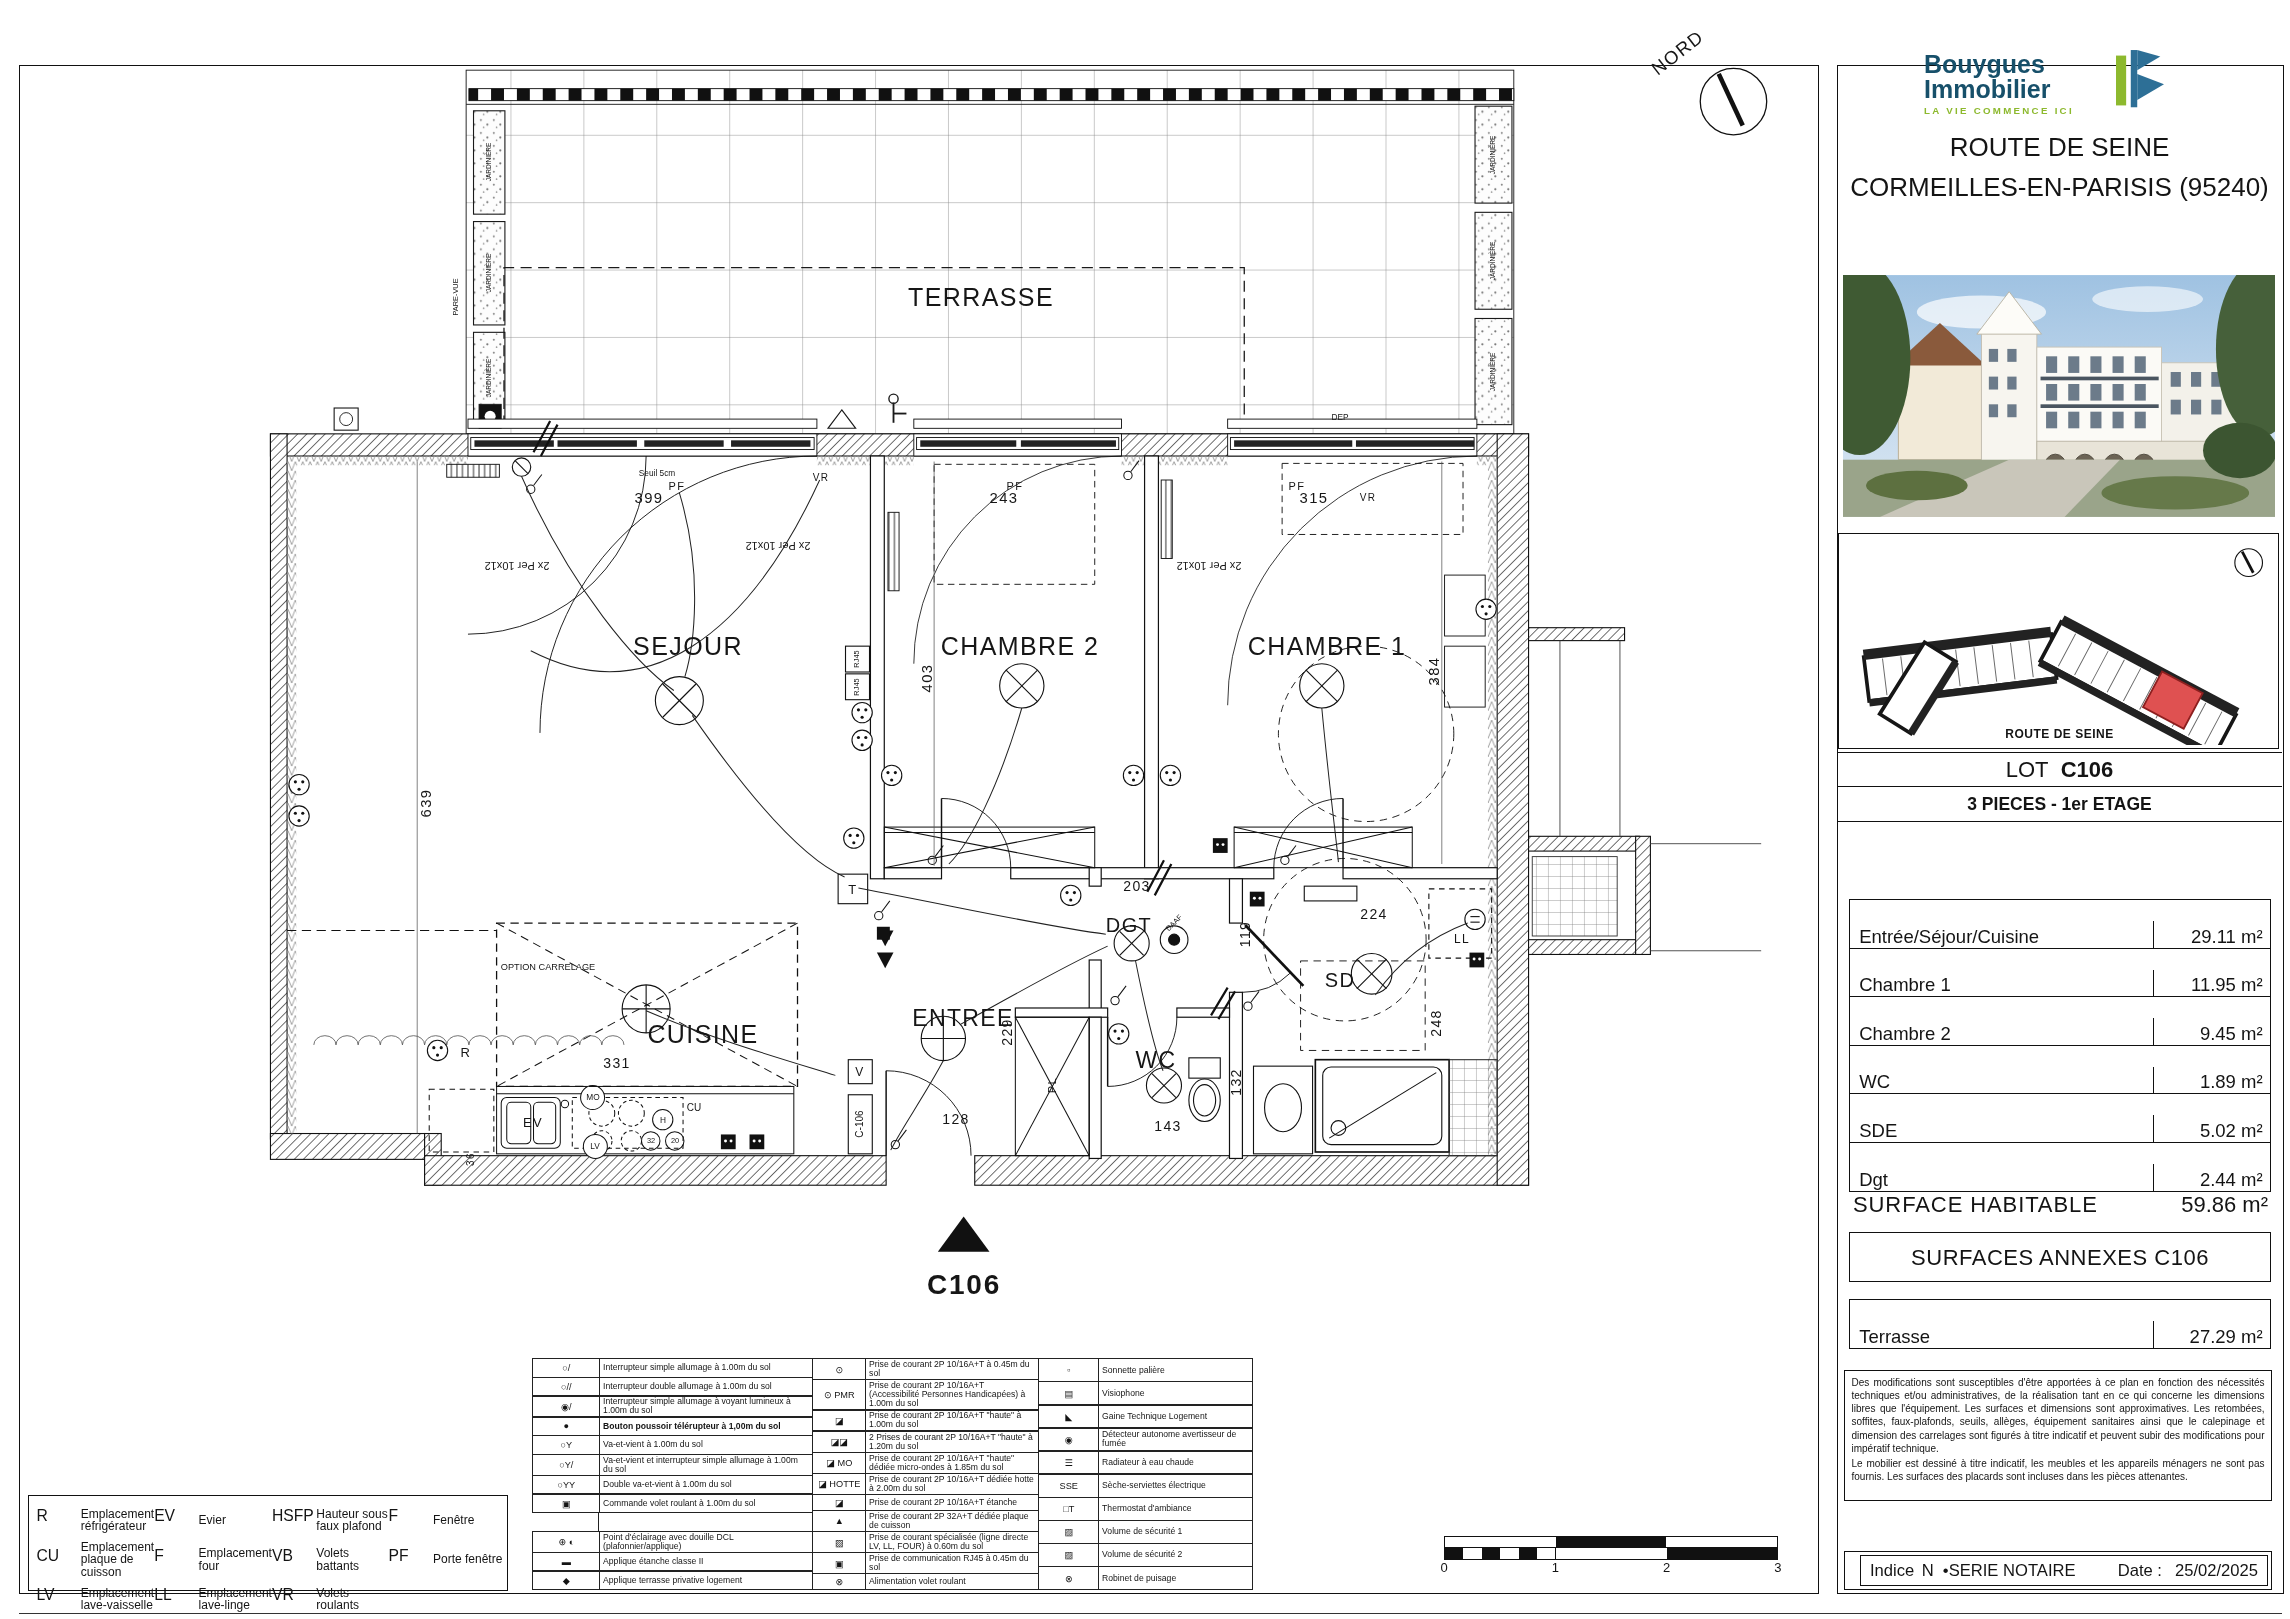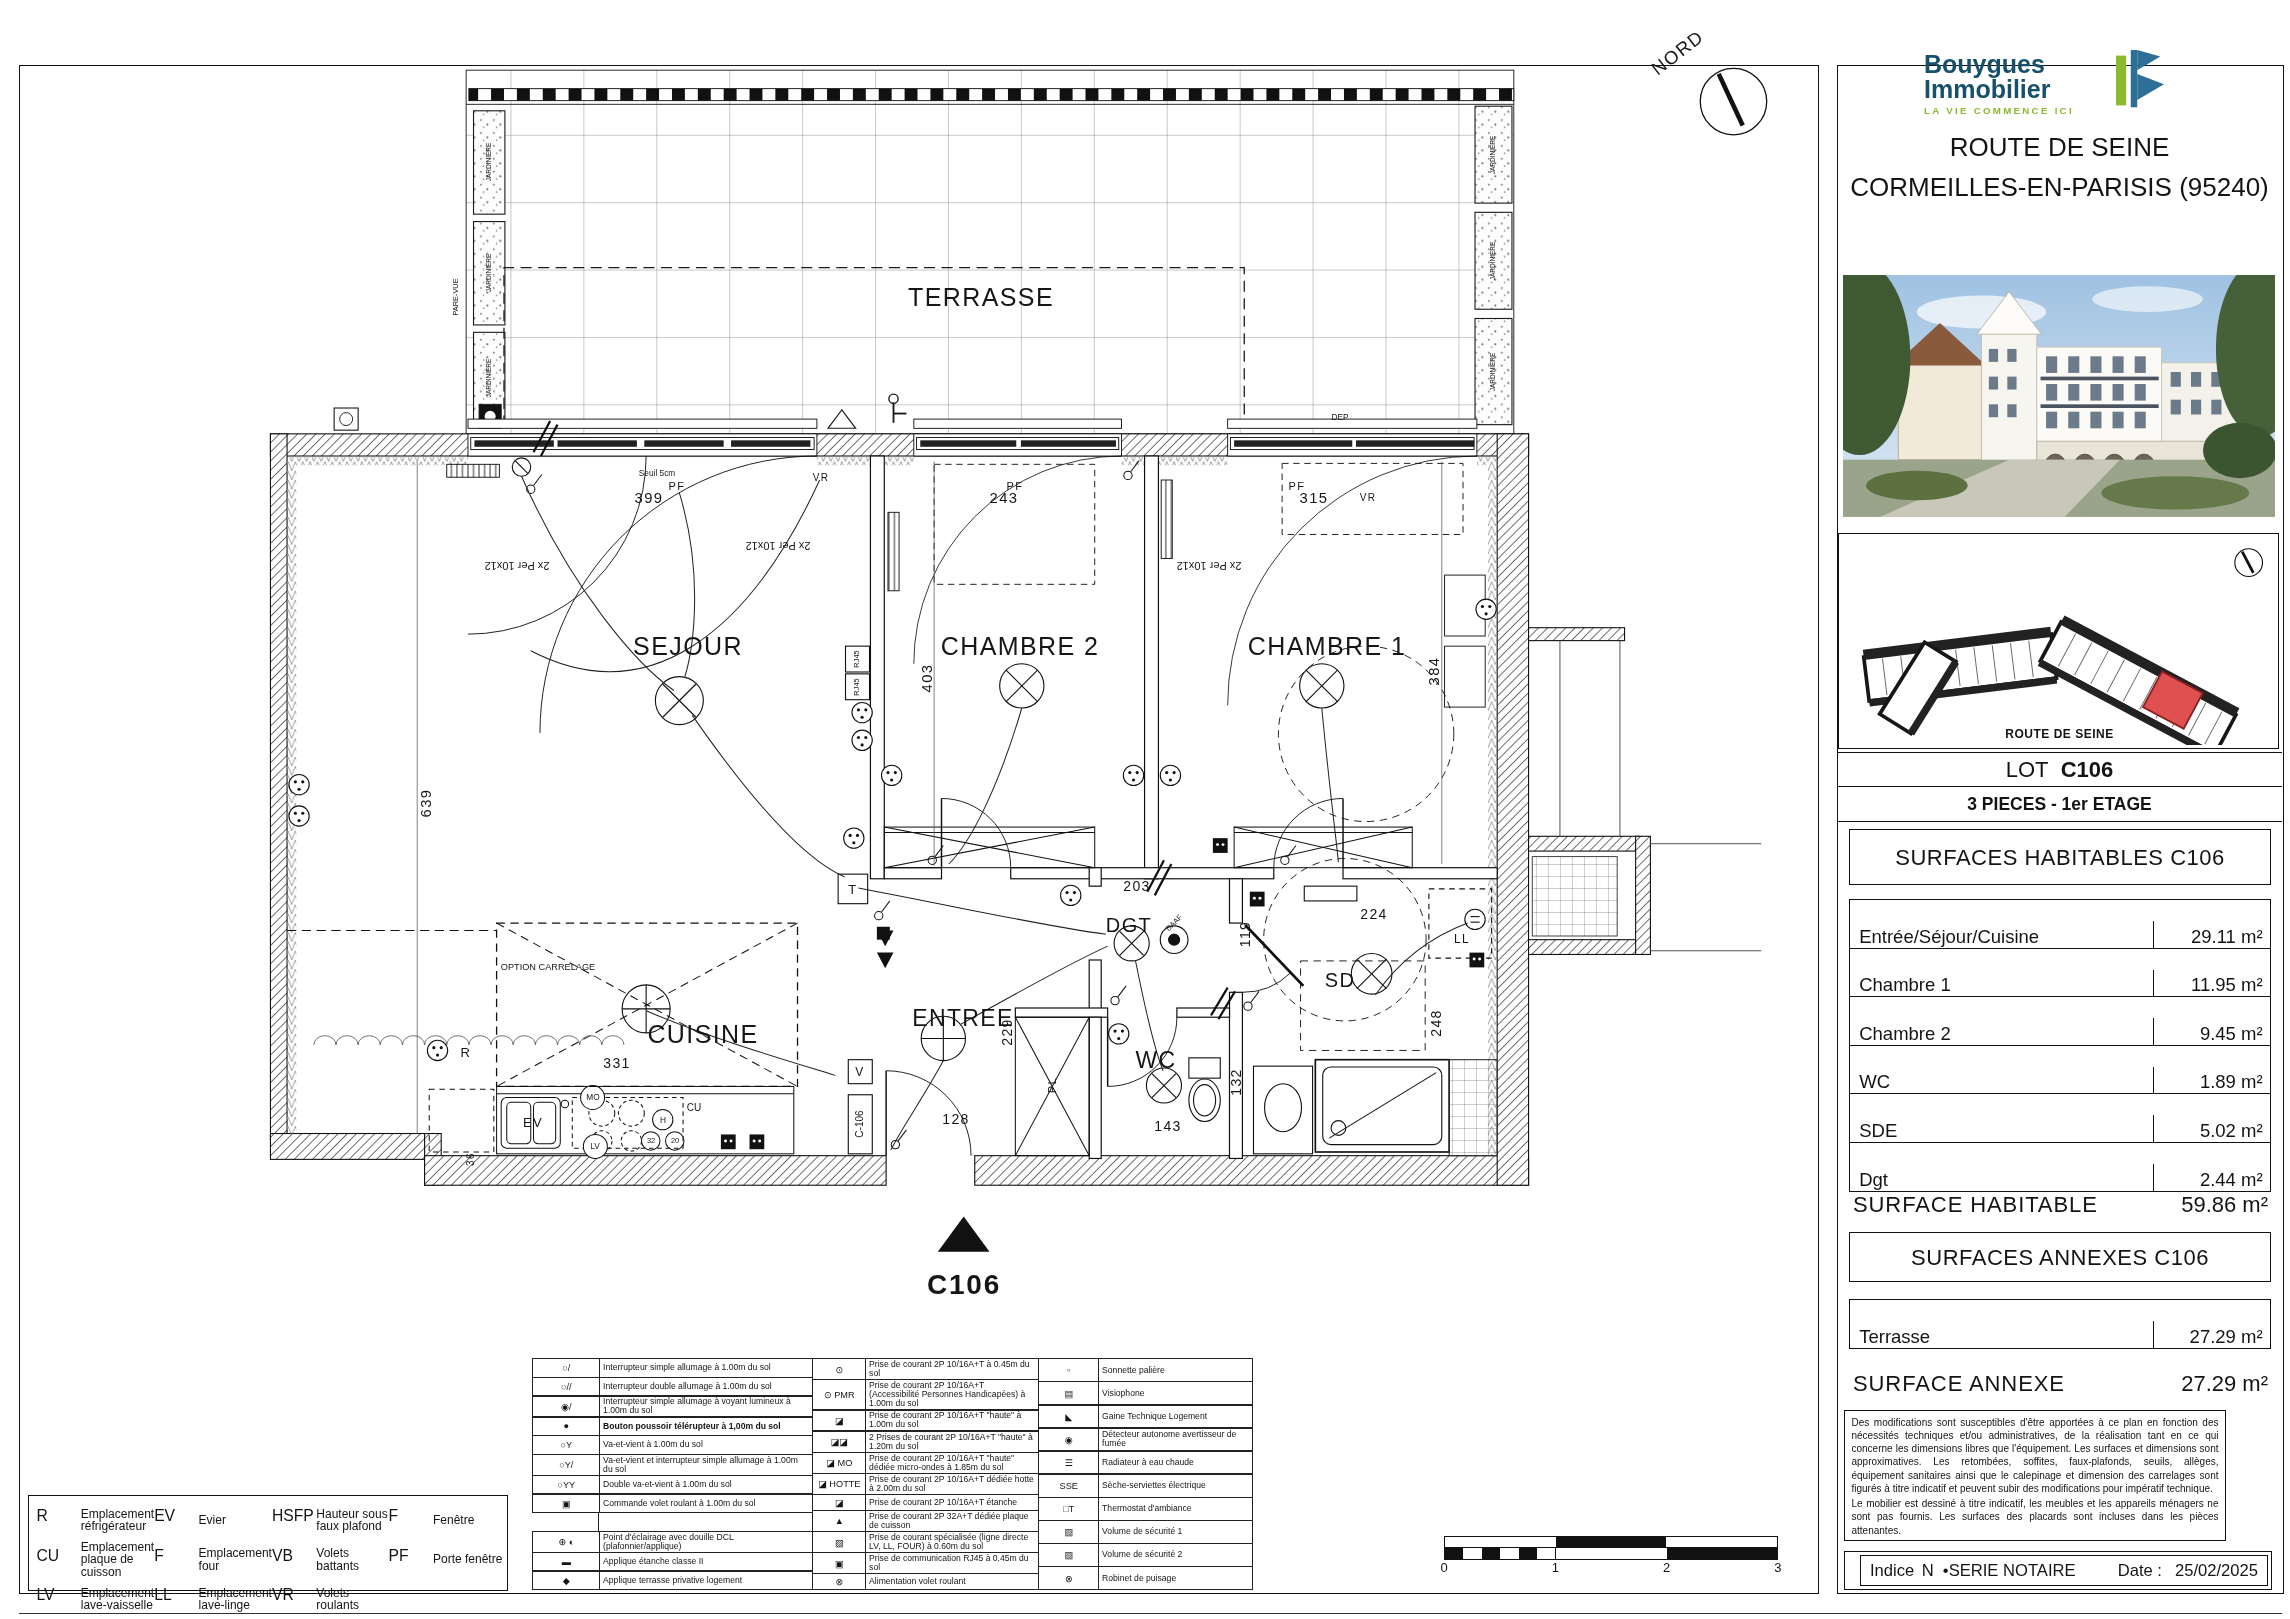--- a/index.html
+++ b/index.html
@@ -893,23 +893,20 @@
 
   <div style="position:absolute;left:1837px;top:752px;width:445px;border-top:1.2px solid #111;"></div>
   <div class="panel-title" style="top:757px;font-size:22px;">
     <span>LOT</span>&nbsp;
     <span class="b">C106</span>
   </div>
   <div style="position:absolute;left:1837px;top:786px;width:445px;border-top:1.2px solid #111;"></div>
   <div class="panel-title b" style="top:794px;font-size:17.5px;">3 PIECES - 1er ETAGE</div>
   <div style="position:absolute;left:1837px;top:821px;width:445px;border-top:1.2px solid #111;"></div>
 
-  <div class="frame" style="left:1849px;top:829px;width:420px;height:54px;border-width:1.4px;">
-    <div style="text-align:center;margin-top:14.8px;font-size:22px;letter-spacing:0.5px;">SURFACES HABITABLES C106</div>
-  </div>
   <div class="frame" style="left:1849px;top:899px;width:420px;border-width:1.4px;">
 
       <div class="srow">
         <span class="lab">Entrée/Séjour/Cuisine</span>
         <span class="val">29.11 m²</span>
       </div>
 
       <div class="srow">
         <span class="lab">Chambre 1</span>
         <span class="val">11.95 m²</span>
@@ -948,21 +945,21 @@
       <div class="srow">
         <span class="lab">Terrasse</span>
         <span class="val">27.29 m²</span>
       </div>
     </div>
   <div style="position:absolute;left:1853px;top:1371px;width:415px;display:flex;justify-content:space-between;">
     <span style="font-size:22px;letter-spacing:0.9px;">SURFACE ANNEXE</span>
     <span style="font-size:22px;">27.29 m²</span>
   </div>
 
-  <div class="frame" style="left:1844px;top:1410px;width:382px;height:131px;border-width:1.1px;box-sizing:border-box;padding:4.6px 6.5px;">
+  <div class="frame" style="left:1844px;top:1370px;width:428px;height:131px;border-width:1.1px;box-sizing:border-box;padding:4.6px 6.5px;">
     <p style="margin:0;font-size:10px;line-height:1.33;text-align:justify;">Des modifications sont susceptibles d'être apportées à ce plan en fonction des nécessités techniques et/ou administratives, de la réalisation tant en ce qui concerne les dimensions libres que l'équipement. Les surfaces et dimensions sont approximatives. Les retombées, soffites, faux-plafonds, seuils, allèges, équipement sanitaires ainsi que le calepinage et dimension des carrelages sont figurés à titre indicatif et peuvent subir des modifications pour impératif technique.</p>
     <p style="margin:1.8px 0 0 0;font-size:10px;line-height:1.33;text-align:justify;">Le mobilier est dessiné à titre indicatif, les meubles et les appareils ménagers ne sont pas fournis. Les surfaces des placards sont incluses dans les pièces attenantes.</p>
   </div>
 
   <div class="frame" style="left:1844px;top:1551px;width:428px;height:39px;border-width:1.3px;box-sizing:border-box;">
     <div style="position:absolute;inset:2.8px;border:1.3px solid #111;display:flex;align-items:center;padding:0 9.2px;margin-left:12px;">
       <span style="font-size:16.6px;">Indice</span>
       <span style="font-size:16.6px;margin-left:7.4px;">N</span>
       <span style="font-size:16.6px;margin-left:9.2px;">•SERIE NOTAIRE</span>
       <span style="font-size:16.6px;margin-left:auto;margin-right:13px;">Date :</span>

